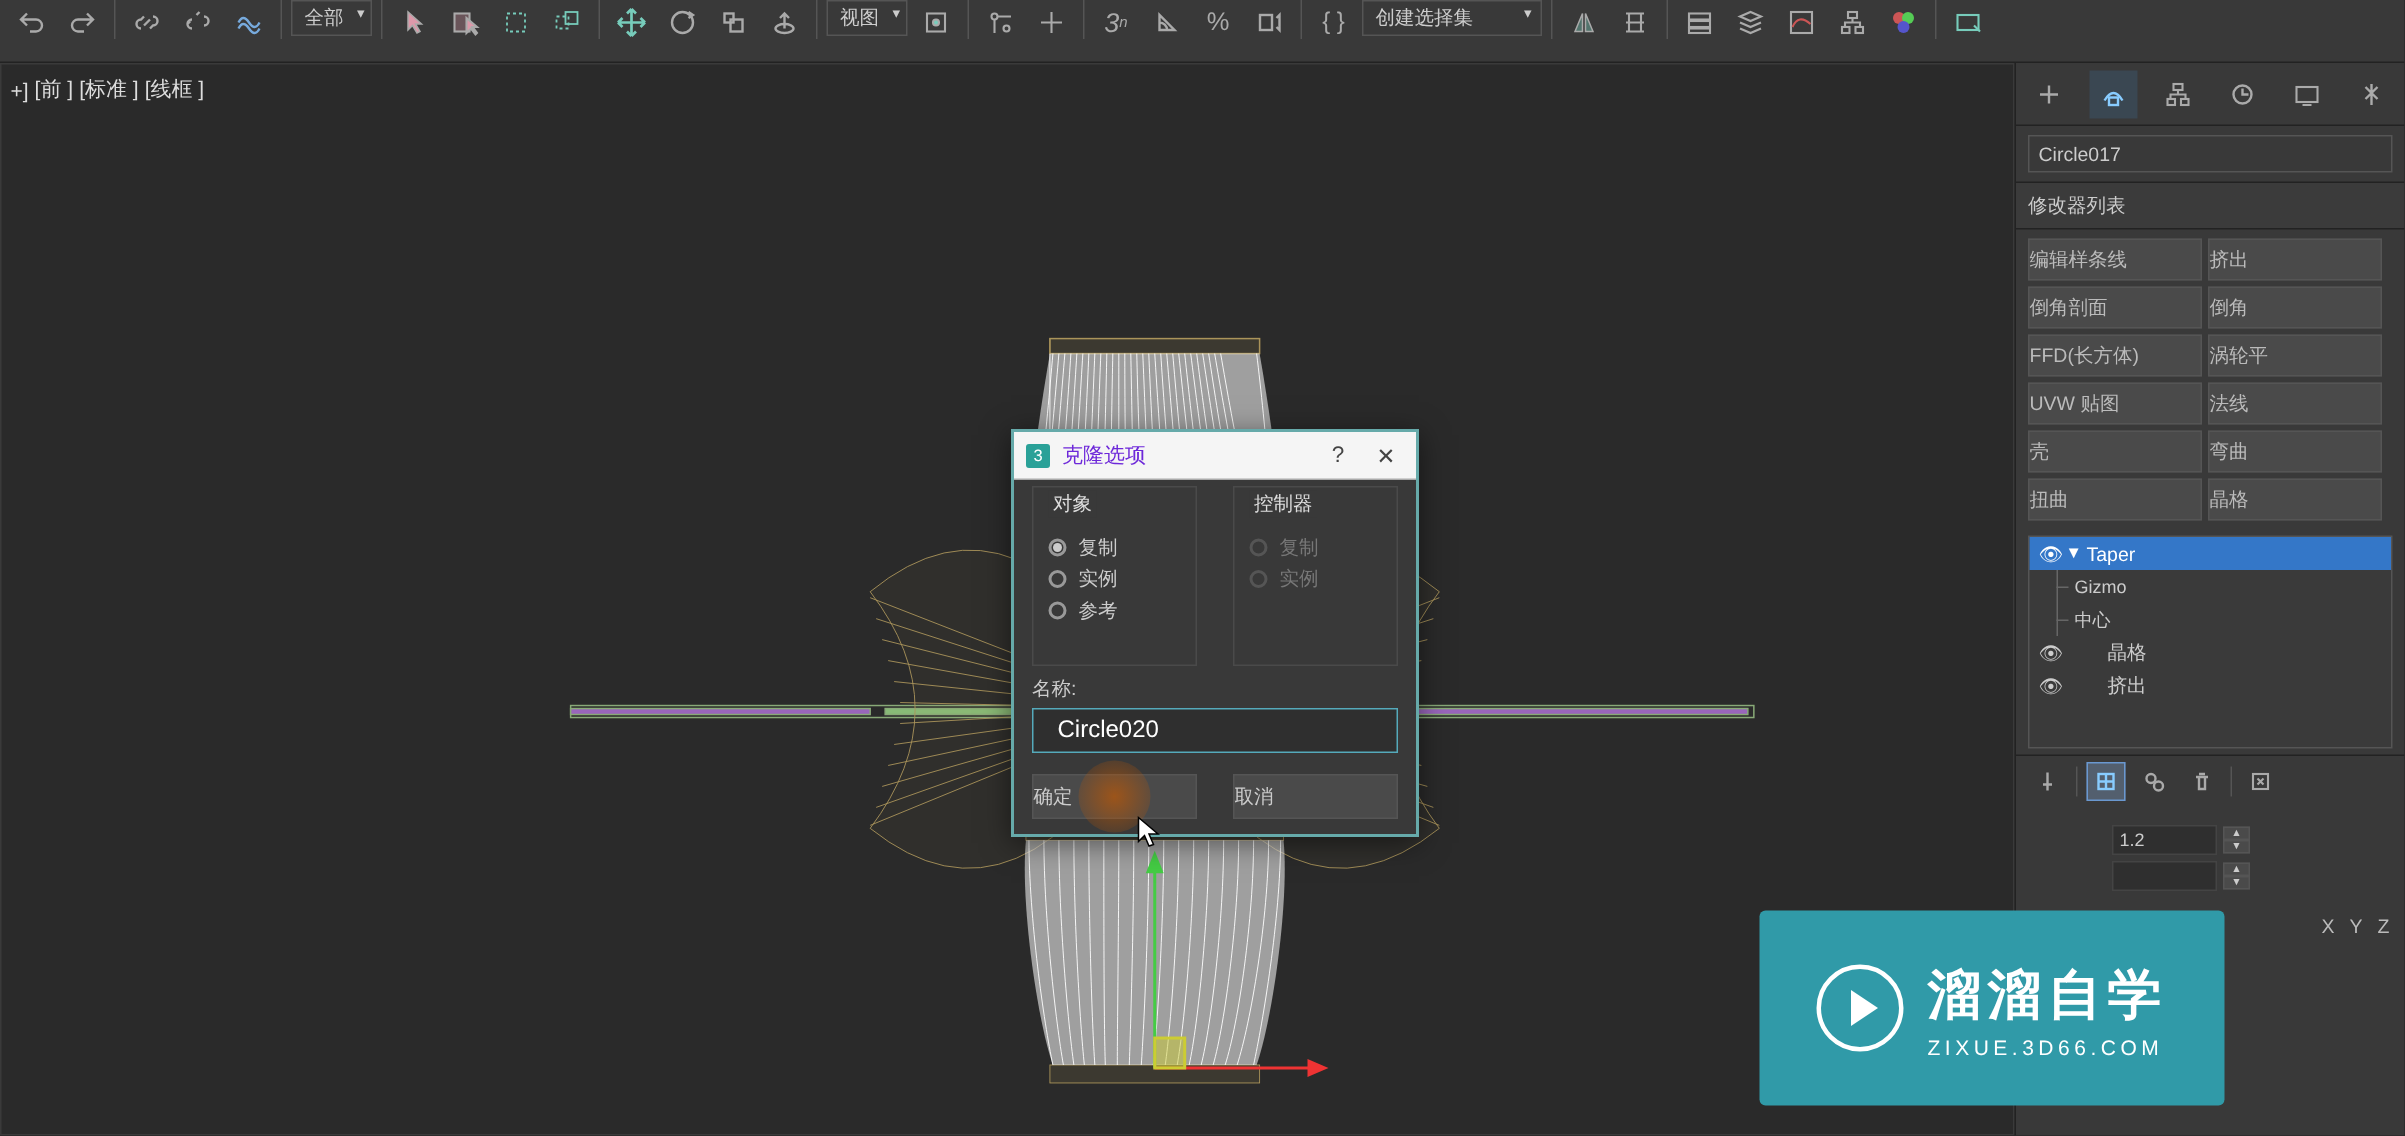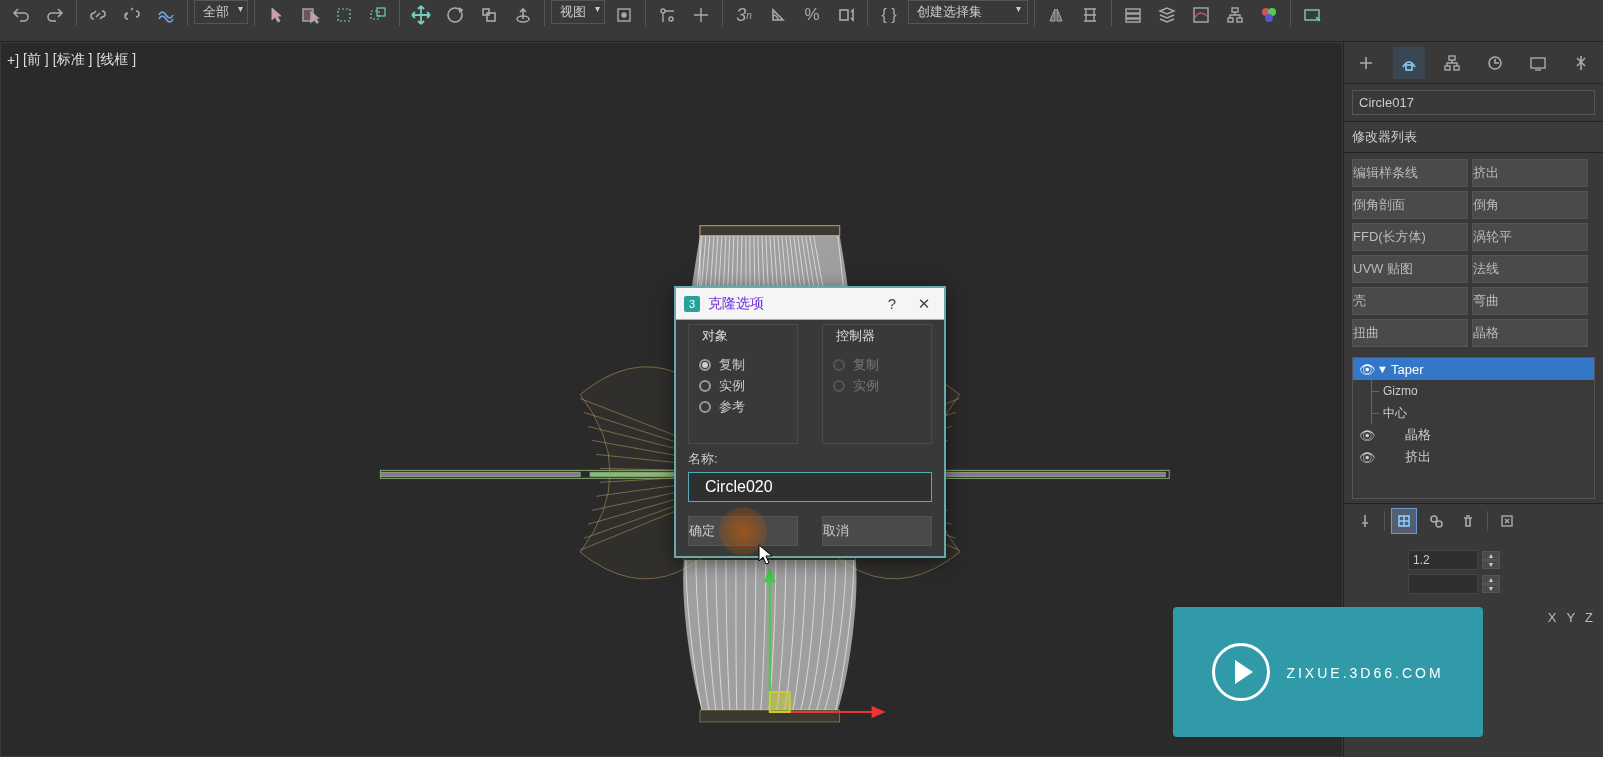--- a/index.html
+++ b/index.html
@@ -572,15 +572,16 @@
   <div class="xyz-row">
     <span>效果:</span>
   </div>
 </div>
 
 <div class="watermark">
   <div class="wm-ico">
       <div class="wm-play"></div>
     </div>
   <div class="wm-text">
+    <div class="wm-big">溜溜自学</div>
     <div class="wm-small">ZIXUE.3D66.COM</div>
   </div>
 </div>
 
 </body></html>

